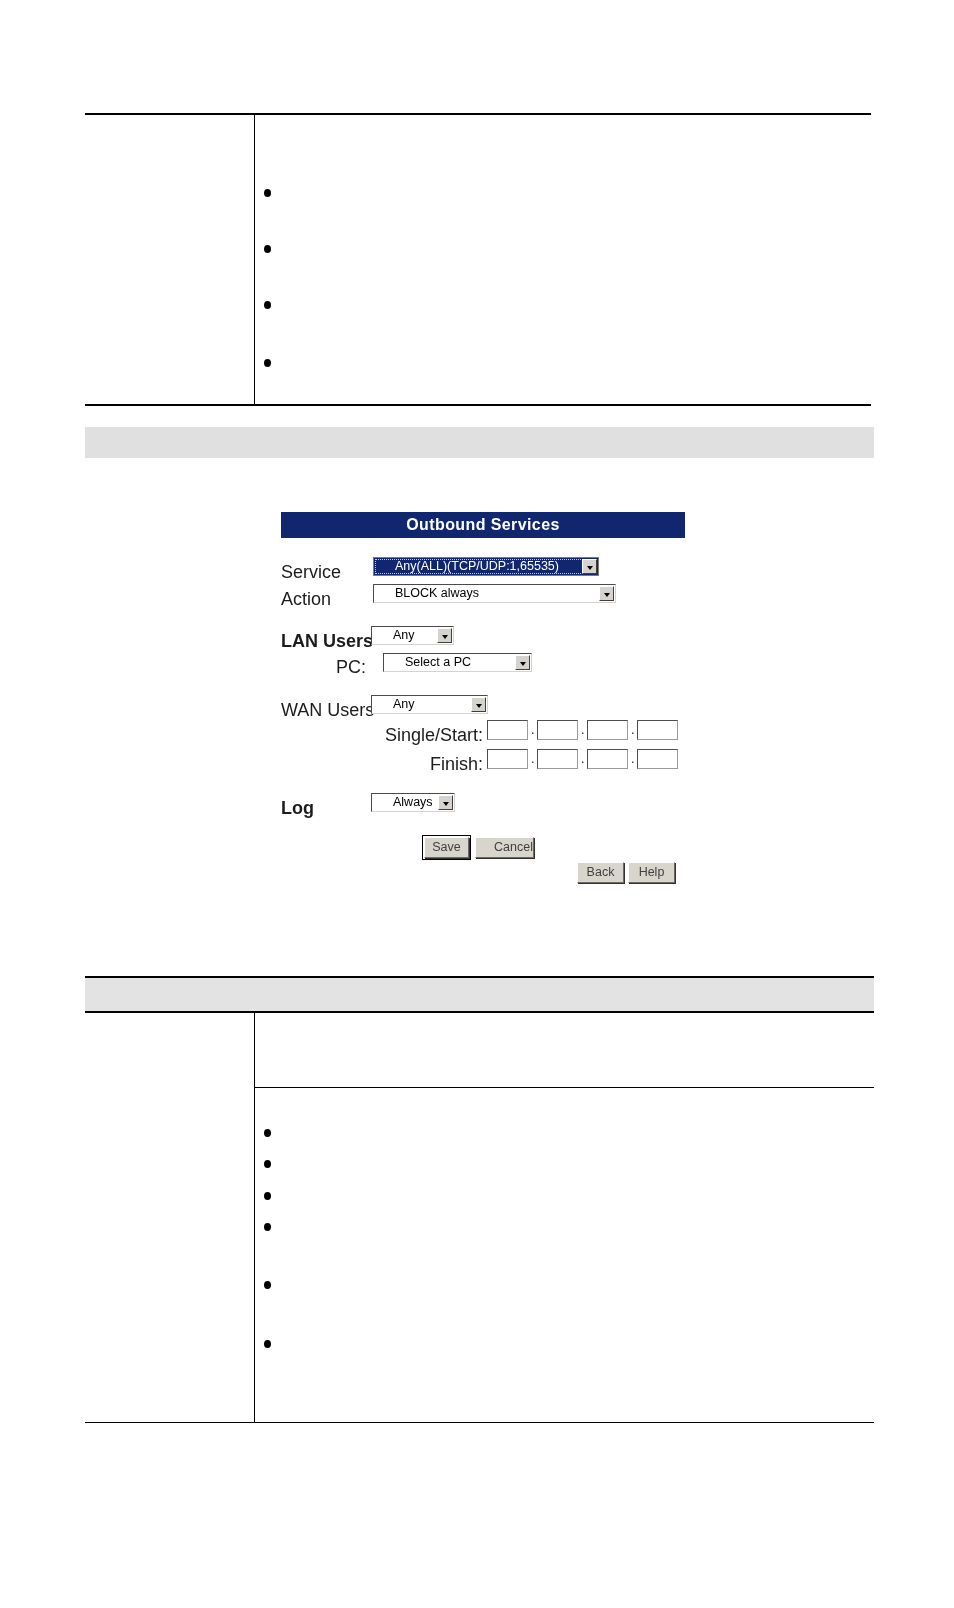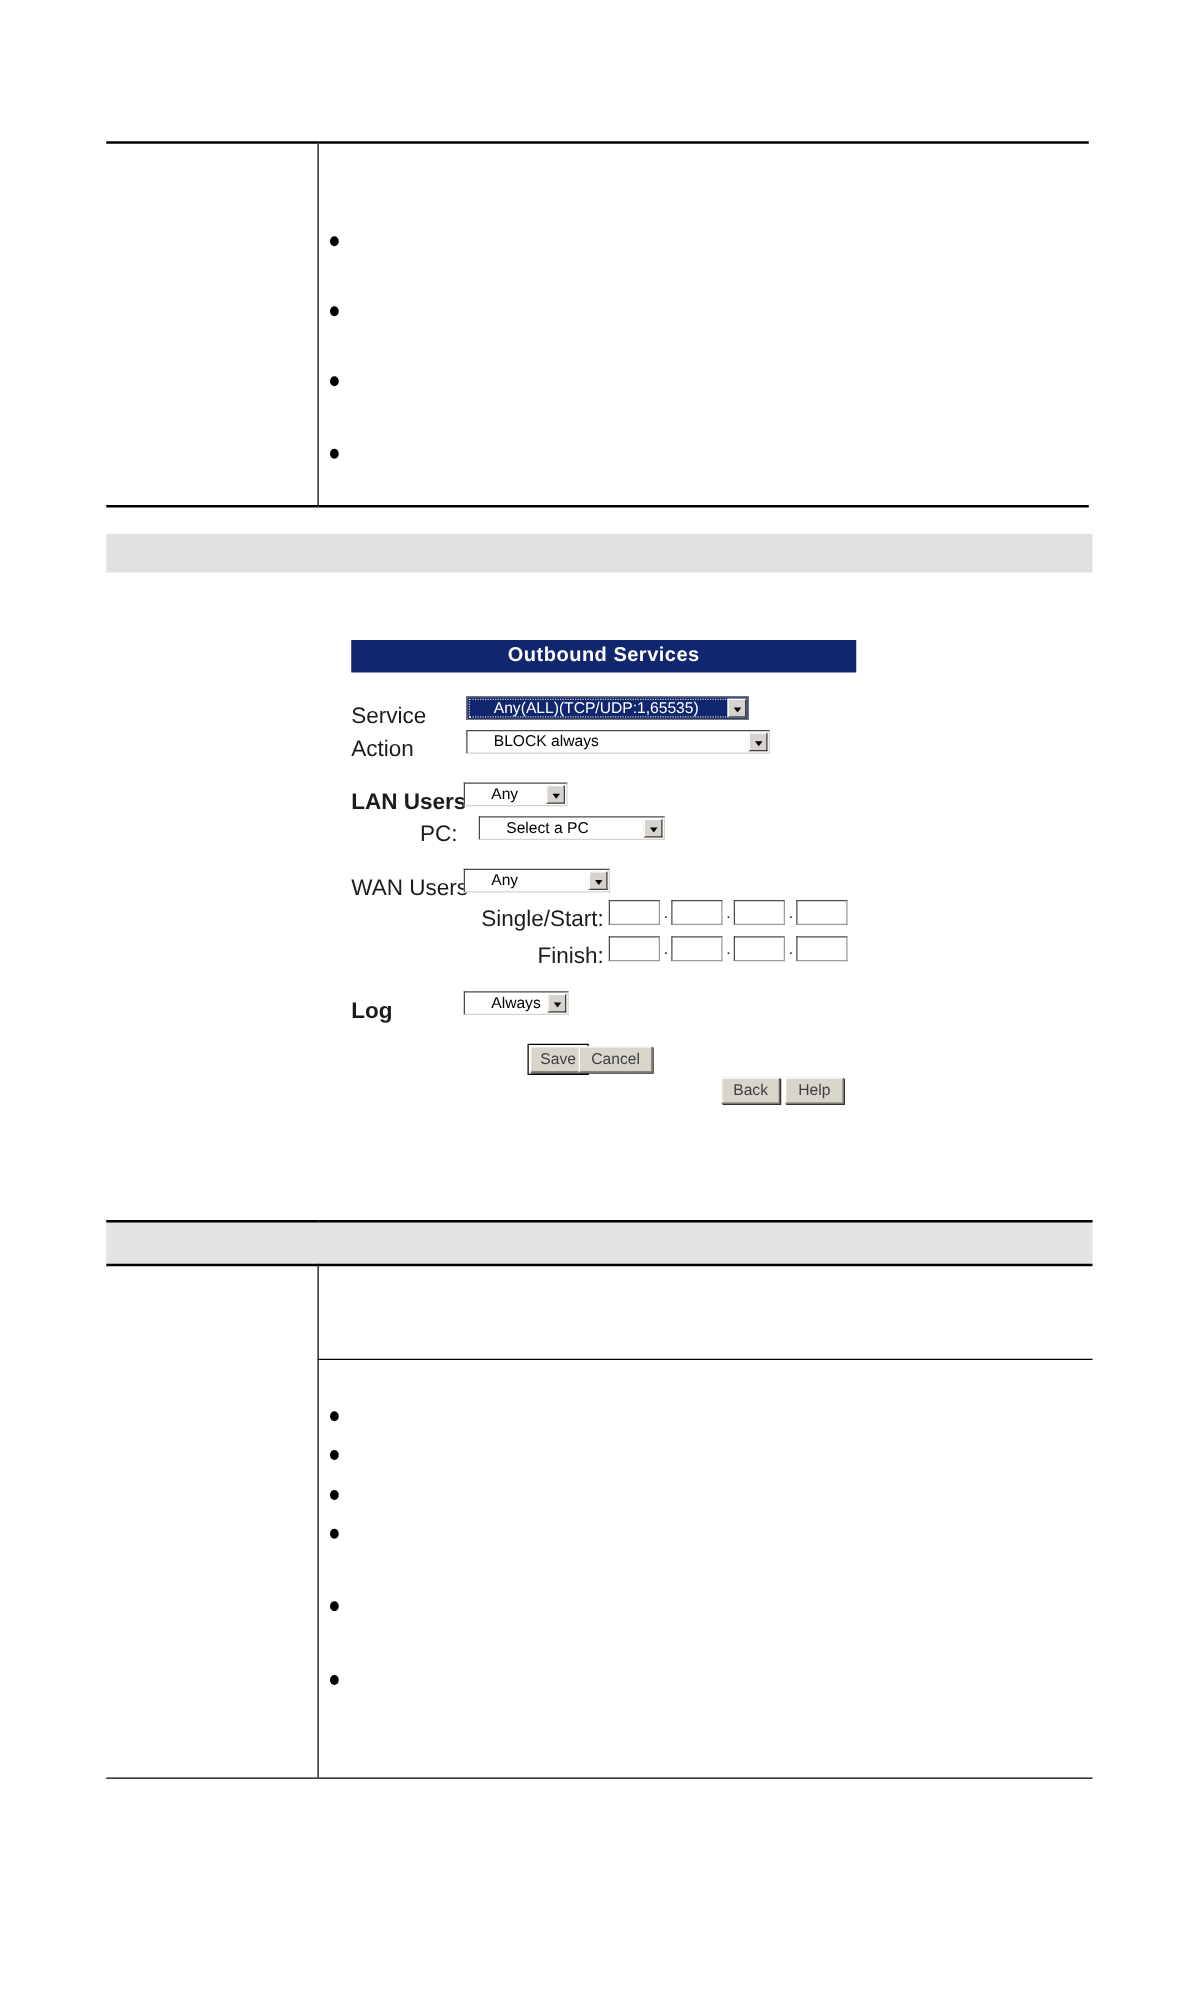--- a/index.html
+++ b/index.html
@@ -295,21 +295,21 @@
   <span class="dotsep" style="left:356px; top:240px;">.</span>
   <div class="txtbox" style="left:362px; top:237px;"></div>
 
   <span class="fld-label" style="left:6px; top:286px;font-weight:bold;">Log</span>
   <div class="sel" style="left:96px; top:281px; width:84px;">
     <span>Always</span>
     <span class="arrow"></span>
   </div>
 
   <div class="btn default" style="left:149px; top:325px; width:45px;">Save</div>
-  <div class="btn" style="left:188px; top:325px; width:59px;">Cancel</div>
+  <div class="btn" style="left:200px; top:325px; width:59px;text-align:right;">Cancel</div>
   <div class="btn" style="left:302px; top:350px; width:47px;">Back</div>
   <div class="btn" style="left:353px; top:350px; width:47px;">Help</div>
 </div>
 
 <table id="bottom-table" class="doc-table">
   <tbody>
       <tr>
     <td id="bottom-band-cell" class="band-gray rule-thick" colspan="2"></td>
   </tr>
   <tr>

